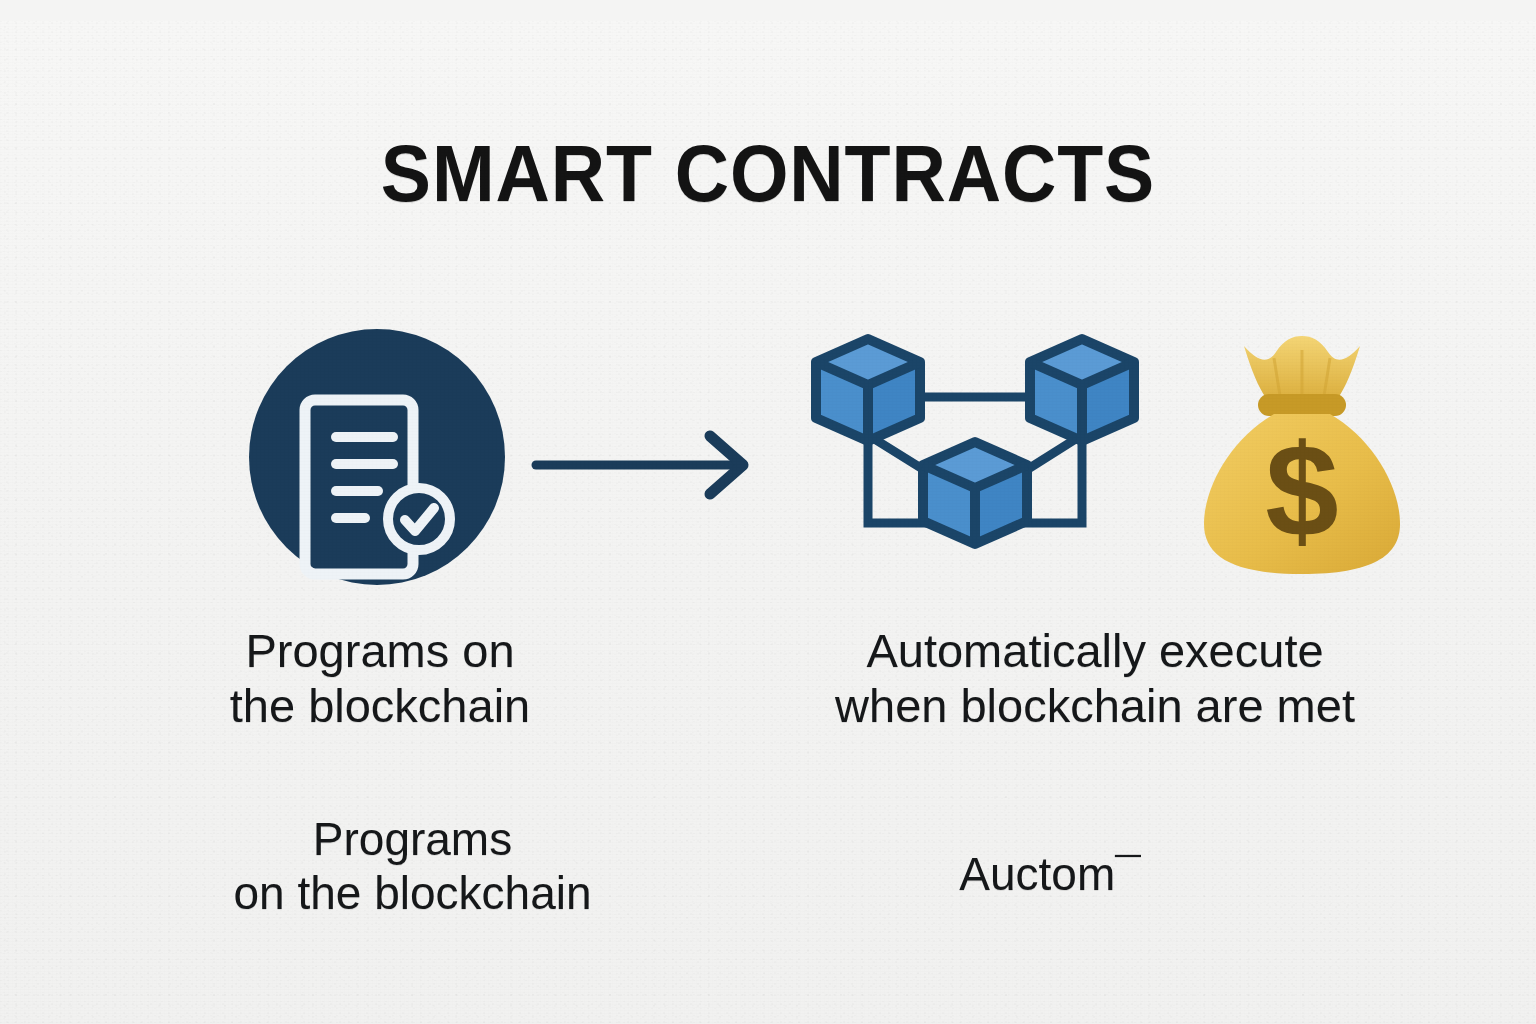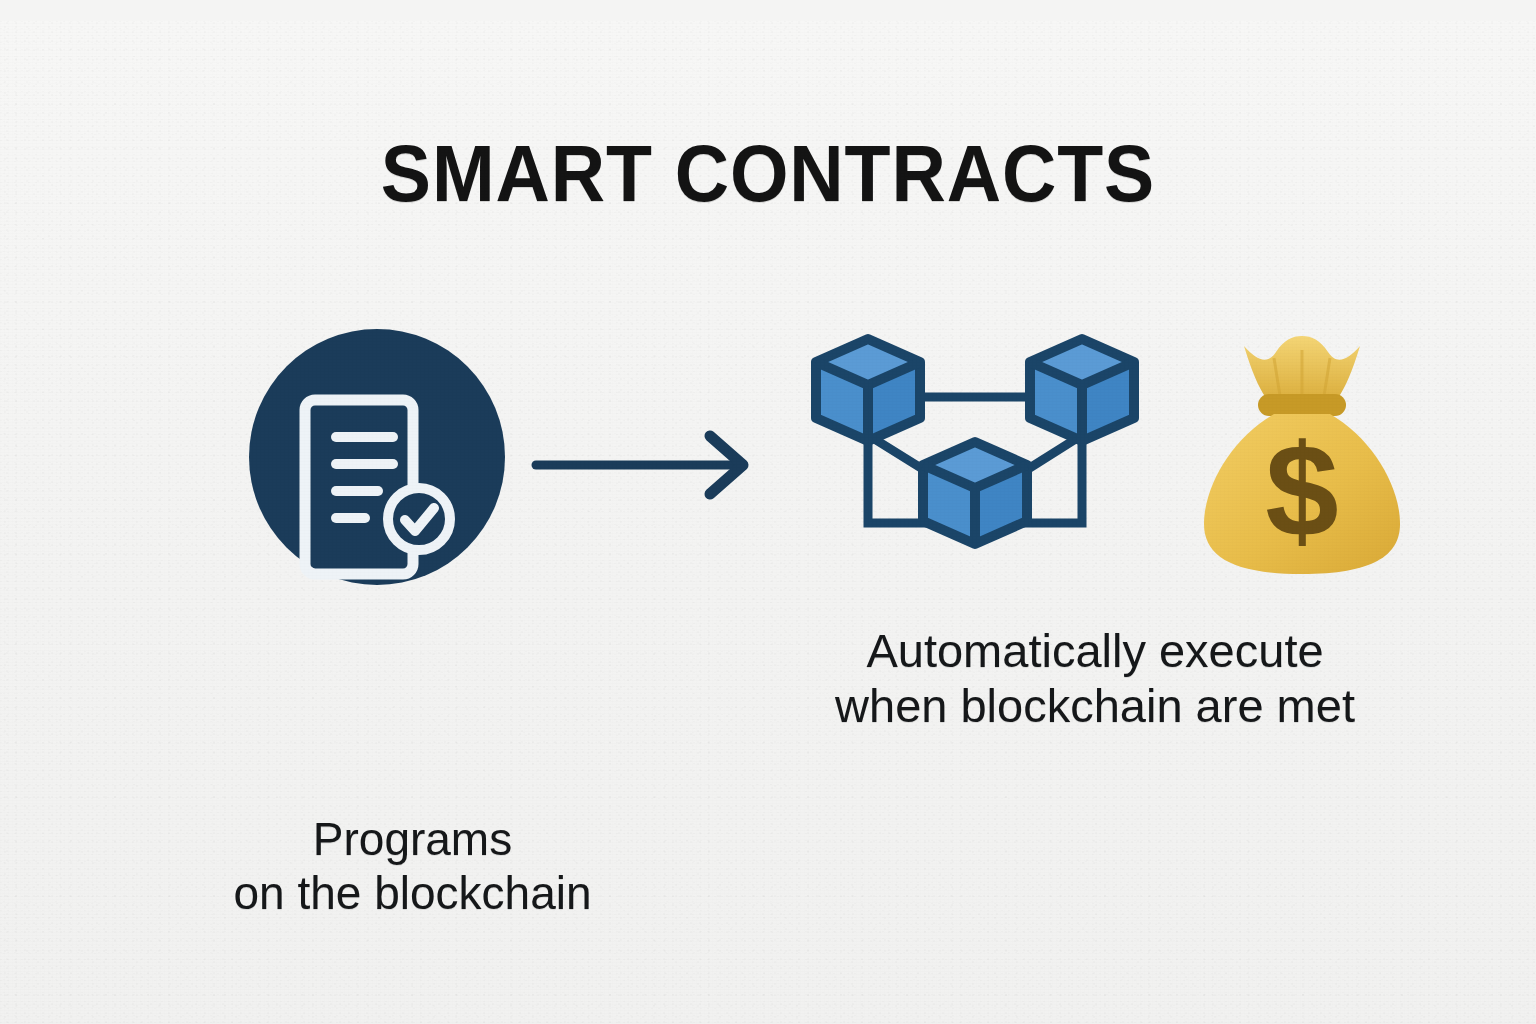--- a/index.html
+++ b/index.html
@@ -229,21 +229,24 @@
 
       <path d="M78 86 C36 110 8 158 8 196 C8 228 36 246 106 246
                C176 246 204 228 204 196 C204 158 176 110 134 86 Z" fill="url(#bagGrad)"></path>
 
       <g>
         <text x="106" y="208" text-anchor="middle" font-family="'Liberation Sans','DejaVu Sans',sans-serif" font-size="132" font-weight="700" fill="#6b4f15">$</text>
       </g>
     </svg>
   </div>
 
+  <div class="caption cap-left-main">Programs on
+the blockchain</div>
 
   <div class="caption cap-right-main">Automatically execute
 when blockchain are met</div>
 
   <div class="caption cap-left-sub">Programs
 on the blockchain</div>
 
+  <div class="caption cap-right-sub">Auctom¯</div>
 
 </div>
 
 </body></html>

